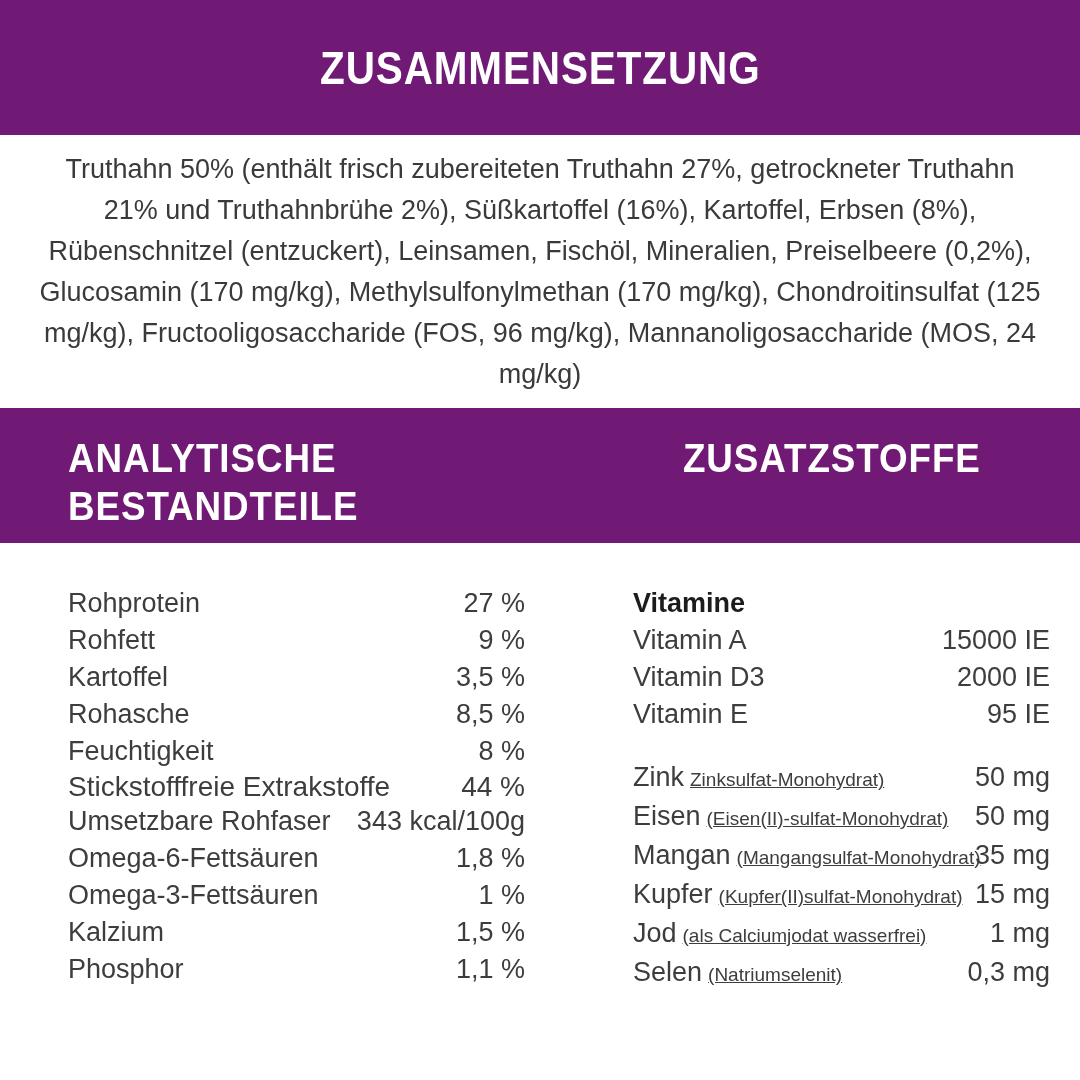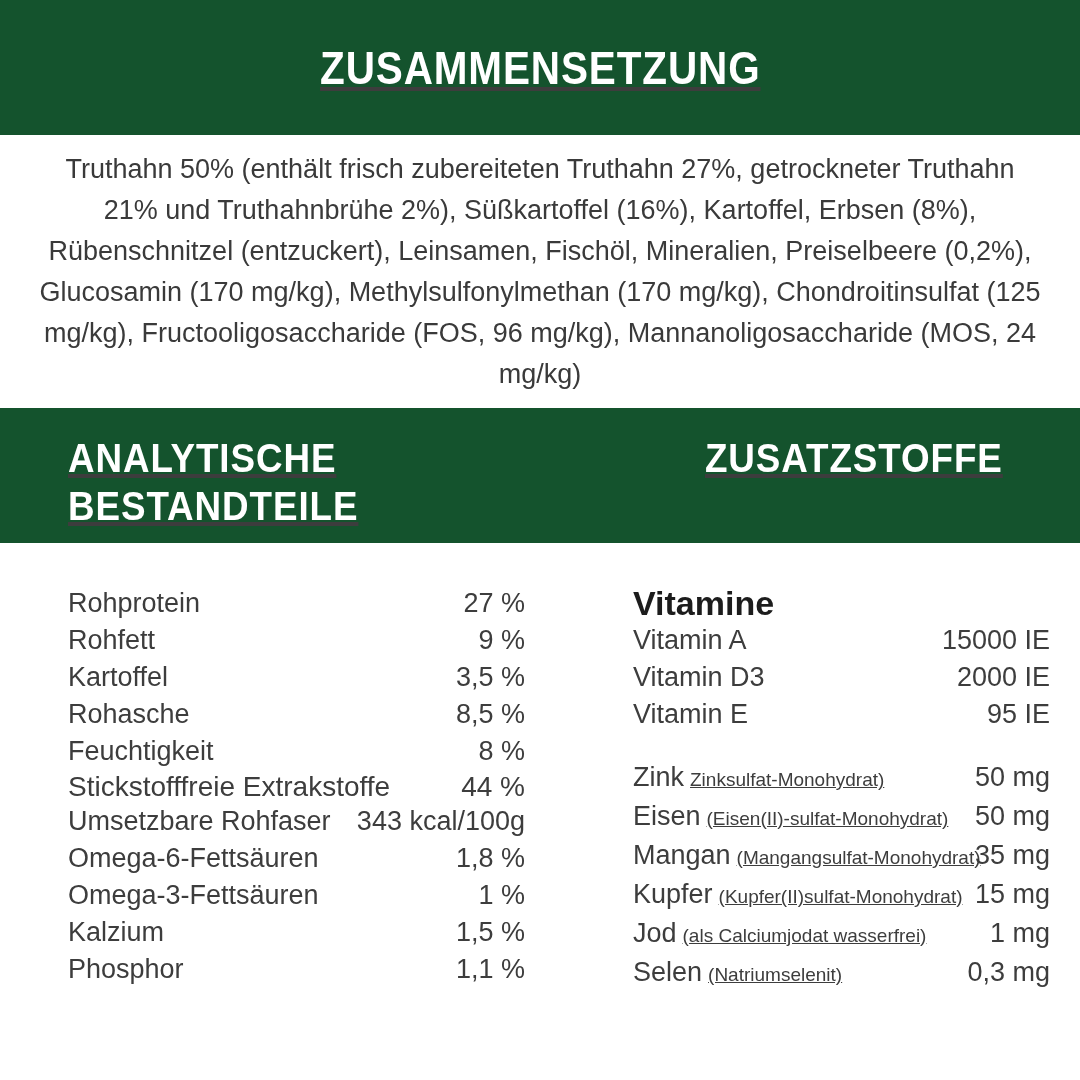--- a/index.html
+++ b/index.html
@@ -6,21 +6,21 @@
   html, body { width: 1080px; height: 1080px; }
   body {
     font-family: "Liberation Sans", sans-serif;
     background: #ffffff;
     color: #3d3d3d;
     overflow: hidden;
   }
   .page { width: 1080px; height: 1080px; position: relative; background: #ffffff; }
 
   
-  .banner { background: #14532d; text-decoration: underline; }
+  .banner { background: #701a75; }
   .banner-top {
     height: 135px;
     display: flex;
     align-items: center;
     justify-content: center;
   }
   .banner-title {
     color: #ffffff;
     font-weight: bold;
     letter-spacing: 1px;
@@ -29,21 +29,21 @@
     font-size: 46px;
     transform: scaleX(0.88);
     transform-origin: center;
   }
   .banner-mid {
     height: 135px;
     margin-top: 0;
     display: flex;
     justify-content: space-between;
     align-items: flex-start;
-    padding: 26px 77px 0 68px;
+    padding: 26px 99px 0 68px;
   }
   .banner-mid .banner-title {
     font-size: 40px;
     line-height: 48px;
     white-space: pre-line;
   }
   .banner-mid .left  { transform: scaleX(0.92); transform-origin: left top; }
   .banner-mid .right { transform: scaleX(0.92); transform-origin: right top; }
 
   
@@ -74,21 +74,21 @@
     display: flex;
     justify-content: space-between;
     align-items: baseline;
     line-height: 37px;
     font-size: 27px;
   }
   .row .value { white-space: nowrap; }
   .row.small { font-size: 28px; line-height: 33px; }
 
   .vitamins-header {
-    font-size: 34px;
+    font-size: 27px;
     font-weight: bold;
     color: #1c1c1c;
     line-height: 37px;
   }
   .minerals { margin-top: 26px; }
   .mineral-label { display: flex; align-items: baseline; min-width: 0; }
   .mineral-name { font-size: 27px; }
   .mineral-note { font-size: 19px; margin-left: 6px; white-space: nowrap; text-decoration: underline; }
 </style>
 </head>

